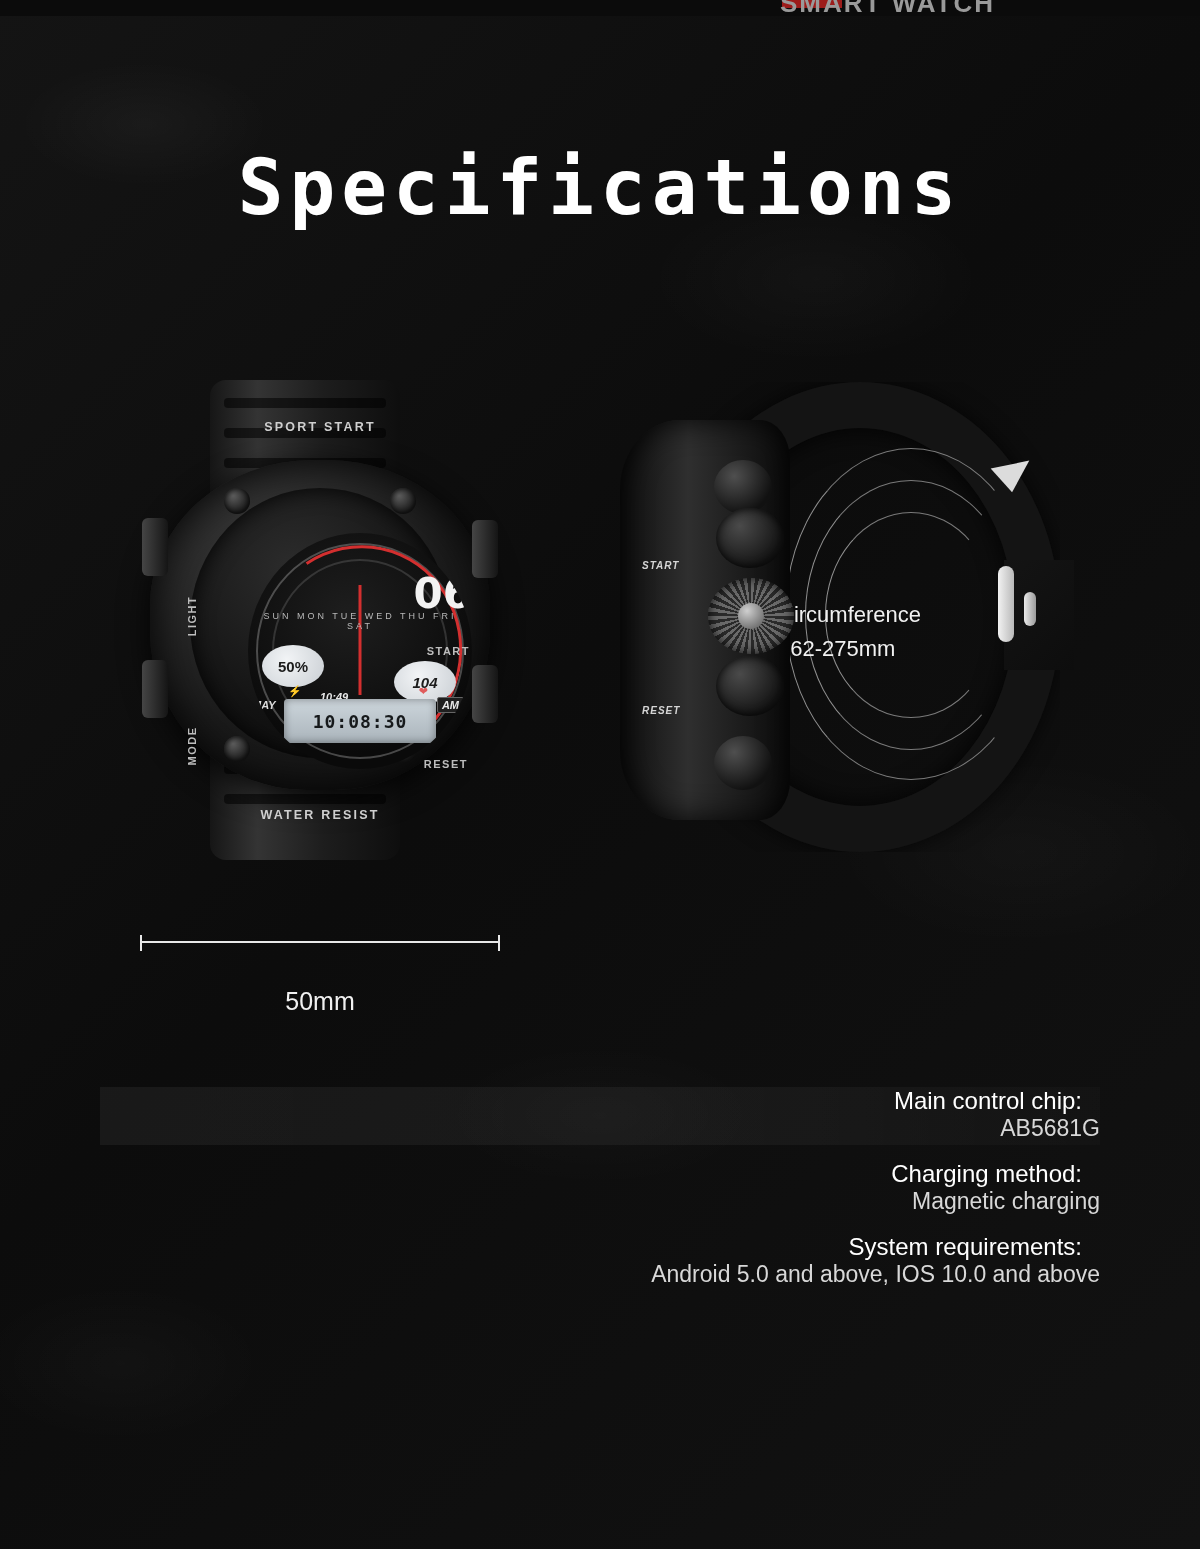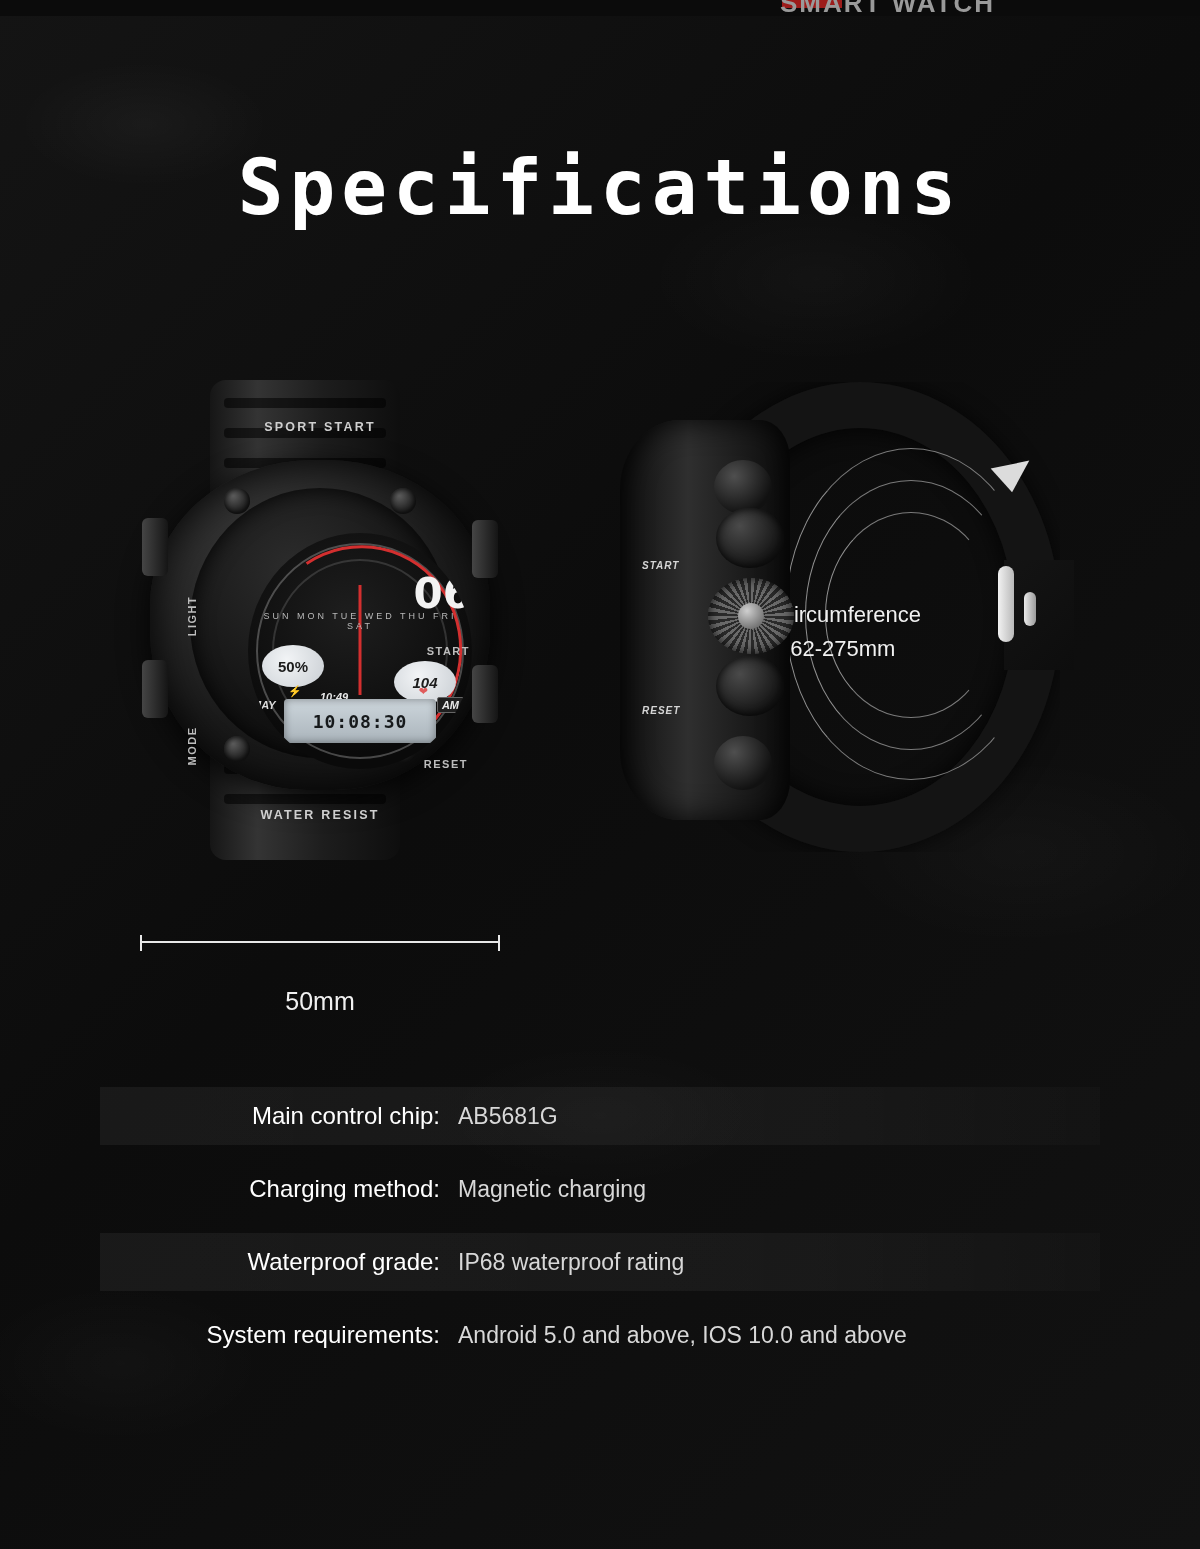--- a/index.html
+++ b/index.html
@@ -429,24 +429,25 @@
 
   
   .spec-table {
     position: absolute;
     left: 100px;
     top: 1087px;
     width: 1000px;
   }
   .spec-row {
     display: flex;
-    align-items: center;
+    align-items: flex-end;
     height: 58px;
     margin-bottom: 15px;
     padding: 0 0 0 0;
+    flex-direction: column;
   }
   .spec-row.shaded {
     background: linear-gradient(90deg, rgba(255,255,255,0.055), rgba(255,255,255,0.045) 70%, rgba(255,255,255,0.015));
   }
   .spec-key {
     width: 340px;
     text-align: right;
     padding-right: 18px;
     font-size: 24px;
     color: #ffffff;
@@ -568,22 +569,18 @@
     <div class="spec-val">AB5681G</div>
   </div>
 
   <div class="spec-row">
     <div class="spec-key">Charging method:</div>
     <div class="spec-val">Magnetic charging</div>
   </div>
 
 
 
-  <div class="spec-row shaded">
-    <div class="spec-key">Waterproof grade:</div>
-    <div class="spec-val">IP68 waterproof rating</div>
-  </div>
 
   <div class="spec-row">
     <div class="spec-key">System requirements:</div>
     <div class="spec-val">Android 5.0 and above, IOS 10.0 and above</div>
   </div>
 </div>
 
 </body></html>

